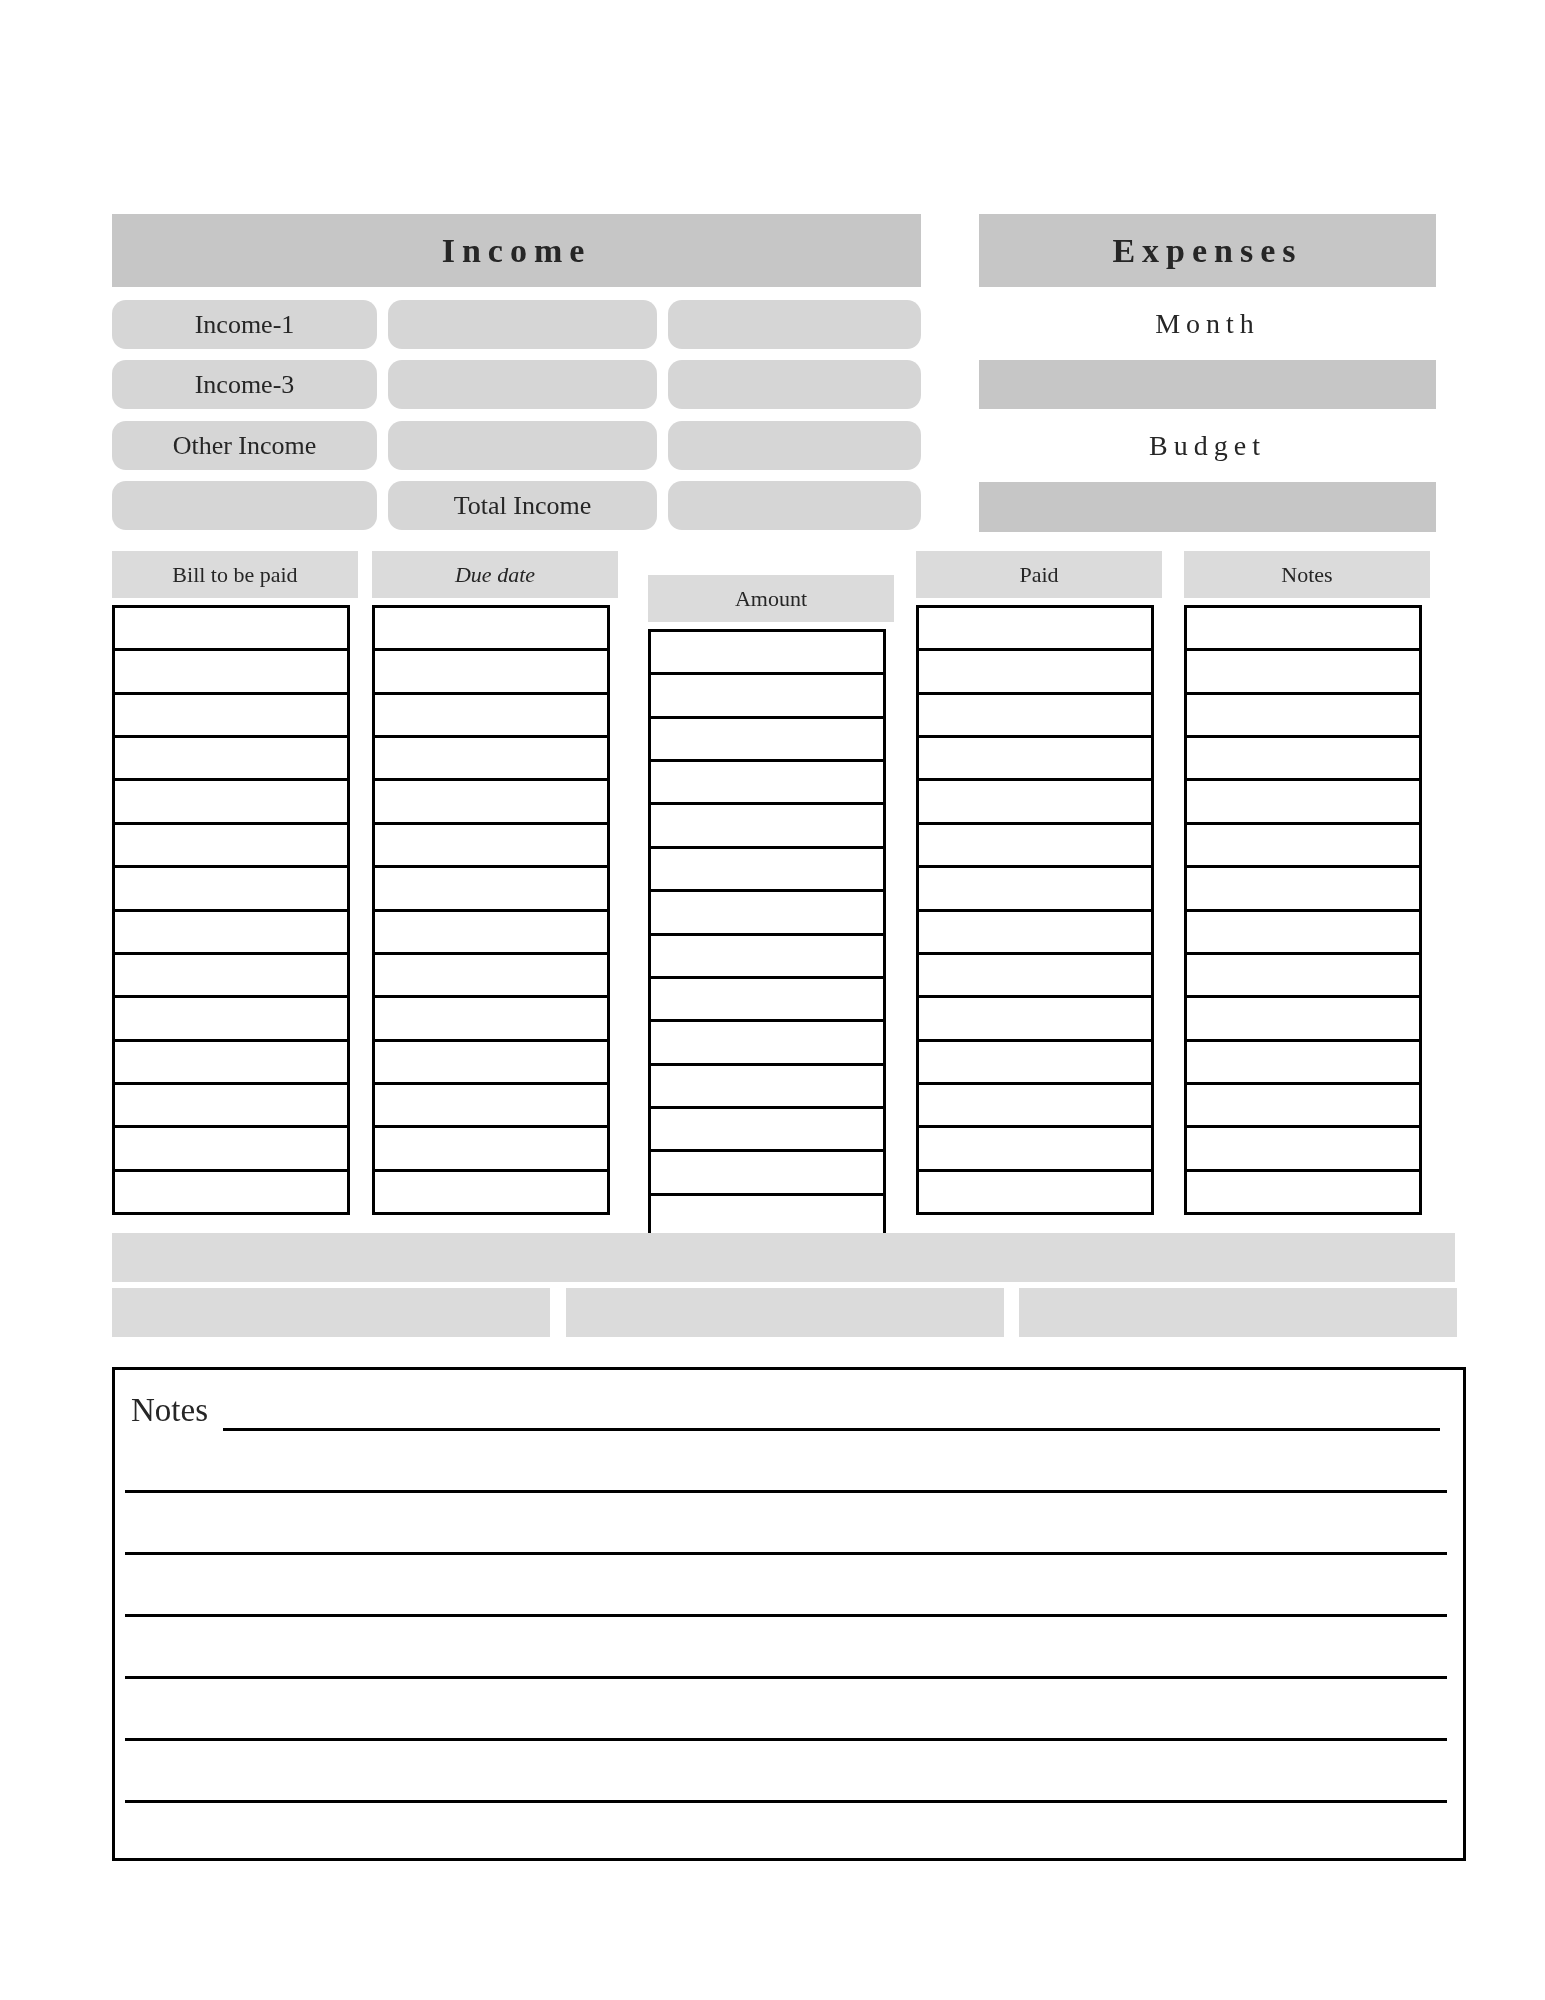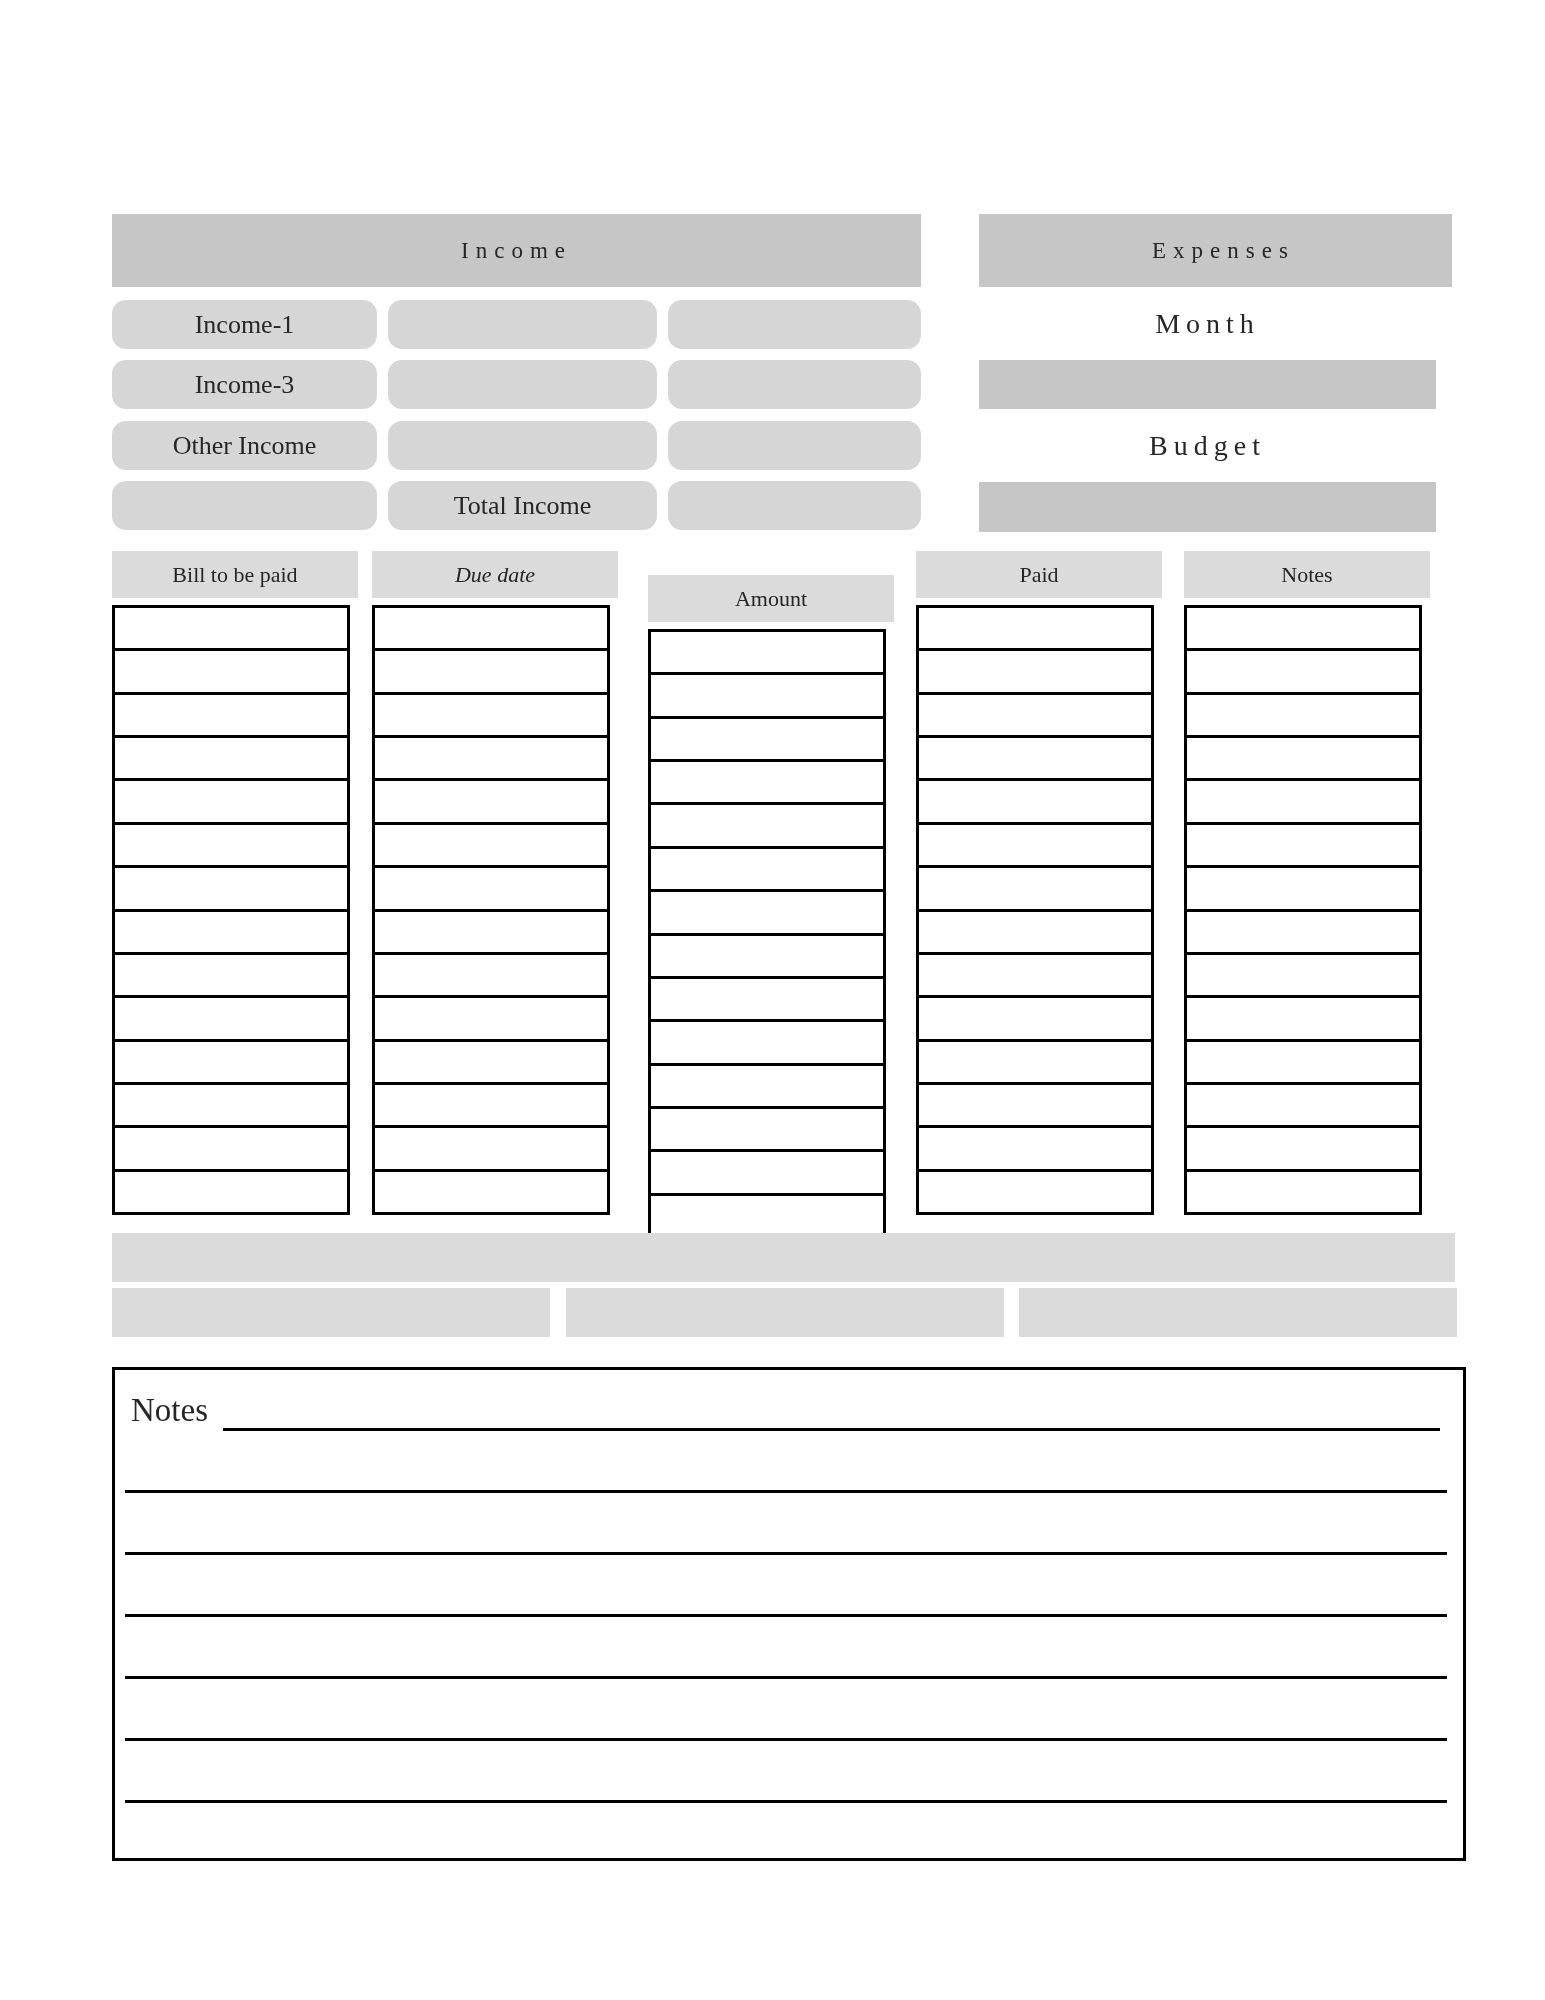--- a/index.html
+++ b/index.html
@@ -19,24 +19,24 @@
     font-weight:bold;
     font-size:71px;line-height:80px;
     letter-spacing:-1px;
     color:var(--title-black,#0b0b0b);
   }
   
   .sec-header{
     position:absolute;height:73px;
     background:var(--header-bar-gray,#c6c6c6);
     display:flex;align-items:center;justify-content:center;
-    font-size:23px;letter-spacing:7px;
+    font-size:34px;letter-spacing:7px;font-weight:bold;
   }
   .income-header{left:112px;top:214px;width:809px;}
-  .expenses-header{left:979px;top:214px;width:457px;padding-left:16px;}
+  .expenses-header{left:979px;top:214px;width:457px;}
   
   .inc-cell{
     position:absolute;height:49px;
     background:var(--cell-gray,#d6d6d6);
     display:flex;align-items:center;justify-content:center;
     font-size:26px;
     border-radius:14px;
   }
   .r0{top:300px}.r1{top:360px}.r2{top:421px}.r3{top:481px}
   .c-label{left:112px;width:265px}

